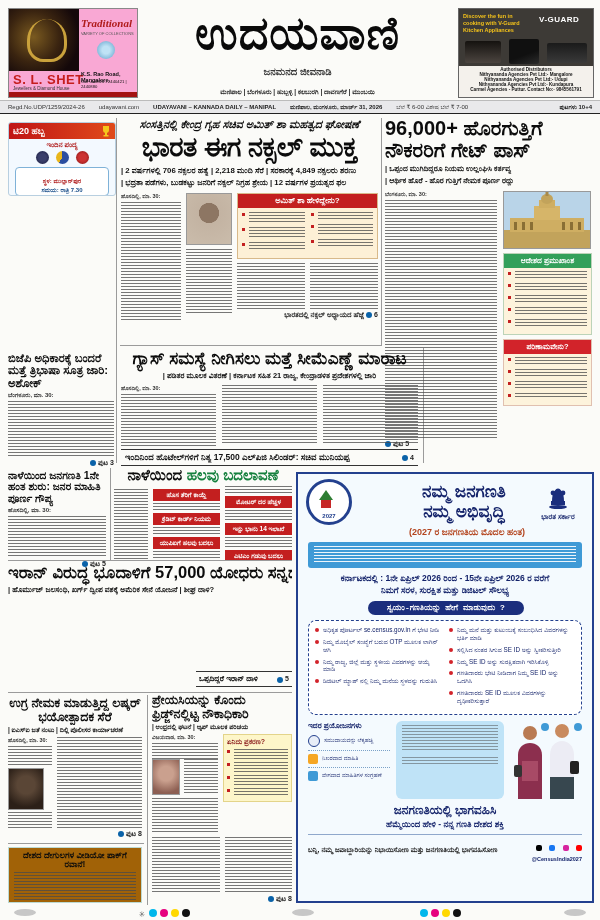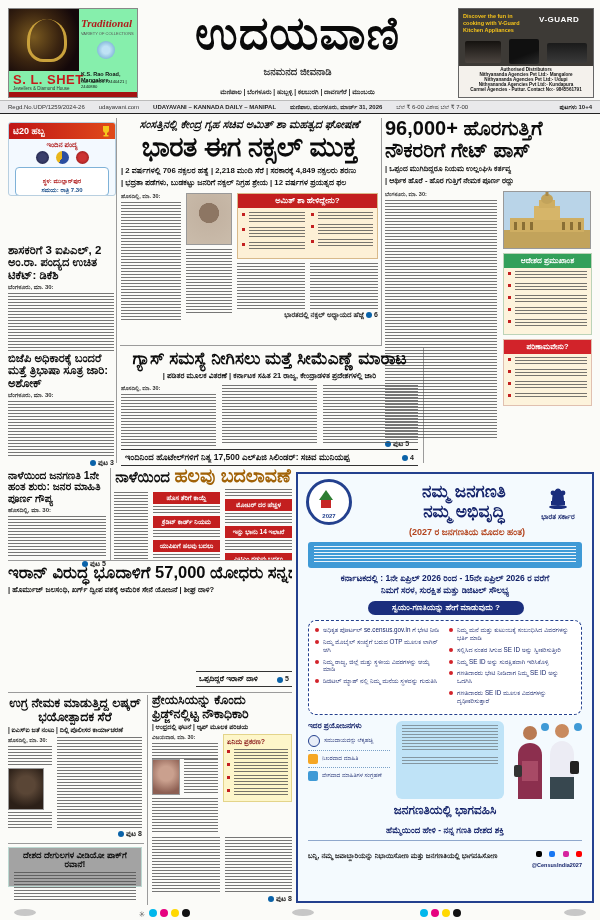--- a/index.html
+++ b/index.html
@@ -26,21 +26,21 @@
   .ovalo{width:22px;height:7px;border-radius:50%;background:#c7c7c7;}
   .regdot{width:8px;height:8px;border-radius:50%;display:inline-block;margin-left:3px;vertical-align:middle;}
 </style>
 </head>
 <body>
 
 <div class="page">
 
   <div class="abs" style="left:0;top:0;width:600px;height:99px;">
 
-    <div class="abs" style="left:8px;top:8px;width:128px;height:88px;border:1px solid #888;background:#86efac;overflow:hidden;">
+    <div class="abs" style="left:8px;top:8px;width:128px;height:88px;border:1px solid #888;background:#f9a8d4;overflow:hidden;">
       <div class="abs" style="left:0;top:0;width:70px;height:62px;background:radial-gradient(circle at 35% 45%,#7a5a20 0,#3a2410 45%,#14080a 80%);">
         <div class="abs" style="left:18px;top:10px;width:34px;height:40px;border-radius:50% 50% 40% 40%;border:3px solid #caa23c;border-top:none;"></div>
       </div>
       <div class="abs" style="left:72px;top:8px;width:54px;font-size:11px;font-style:italic;font-weight:bold;color:#b01c1c;font-family:'Liberation Serif',serif;">Traditional</div>
       <div class="abs" style="left:72px;top:22px;width:54px;font-size:4px;color:#555;">VARIETY OF COLLECTIONS</div>
       <div class="abs" style="left:88px;top:32px;width:18px;height:18px;border-radius:50%;background:radial-gradient(circle,#bfe2f5 30%,#5d9ec9 100%);"></div>
       <div class="abs" style="left:4px;top:63px;font-size:13px;font-weight:bold;color:#c51d1d;letter-spacing:.5px;">S. L. SHET</div>
       <div class="abs" style="left:4px;top:77px;font-size:4.5px;color:#333;">Jewellers &amp; Diamond House</div>
       <div class="abs" style="left:72px;top:62px;width:54px;font-size:5.5px;font-weight:bold;color:#111;">K.S. Rao Road, Mangalore.</div>
       <div class="abs" style="left:72px;top:70px;width:54px;font-size:4.2px;color:#111;">Call us 0824 - 2440421 | 2440880</div>
@@ -101,25 +101,20 @@
       <span style="width:13px;height:13px;border-radius:50%;background:conic-gradient(#2b4ea0 0 60%,#e8b61c 60% 100%);display:inline-block;"></span>
       <span style="width:13px;height:13px;border-radius:50%;background:radial-gradient(circle,#c33 40%,#801212);display:inline-block;"></span>
     </div>
     <div style="margin:3px 6px 0 6px;border:1px solid #7fb2d8;border-radius:4px;background:#fff;text-align:center;padding:1px 0;">
       <span style="font-size:6px;font-weight:bold;color:#b01c1c;">ಸ್ಥಳ: ಮುಲ್ಲಾನ್‌ಪುರ</span>
       <span style="font-size:6px;font-weight:bold;color:#1b4f8a;display:block;">ಸಮಯ: ರಾತ್ರಿ 7.30</span>
     </div>
   </div>
 
 
-  <div class="abs" style="left:8px;top:244px;width:106px;">
-    <div class="hl" style="font-size:11.5px;">ಶಾಸಕರಿಗೆ 3 ಐಪಿಎಲ್, 2 ಅಂ.ರಾ. ಪಂದ್ಯದ ಉಚಿತ ಟಿಕೆಟ್: ಡಿಕೆಶಿ</div>
-    <div style="margin-top:3px;font-size:6px;"><span class="dateline">ಬೆಂಗಳೂರು, ಮಾ. 30:</span></div>
-    <div class="fl" style="height:58px;margin-top:2px;"></div>
-  </div>
 
   <div class="abs" style="left:8px;top:352px;width:106px;">
     <div class="hl" style="font-size:11.5px;">ಬಿಜೆಪಿ ಅಧಿಕಾರಕ್ಕೆ ಬಂದರೆ ಮತ್ತೆ ತ್ರಿಭಾಷಾ ಸೂತ್ರ ಜಾರಿ: ಅಶೋಕ್</div>
     <div style="margin-top:3px;font-size:6px;"><span class="dateline">ಬೆಂಗಳೂರು, ಮಾ. 30:</span></div>
     <div class="fl" style="height:56px;margin-top:2px;"></div>
     <div class="pgref" style="text-align:right;margin-top:2px;"><span class="dot"></span><span>ಪುಟ 3</span></div>
   </div>
 
   <div class="abs" style="left:8px;top:470px;width:98px;">
     <div class="hl" style="font-size:10.5px;">ನಾಳೆಯಿಂದ ಜನಗಣತಿ 1ನೇ ಹಂತ ಶುರು: ಜನರ ಮಾಹಿತಿ ಪೂರ್ಣ ಗೌಪ್ಯ</div>
@@ -265,21 +260,21 @@
   </div>
 
   <div class="abs" style="left:121px;top:449px;width:297px;border-top:1.5px solid #333;border-bottom:1.5px solid #333;padding:2px 4px;box-sizing:border-box;display:flex;justify-content:space-between;align-items:center;">
     <span style="font-size:8.5px;font-weight:bold;color:#111;white-space:nowrap;overflow:hidden;">ಇಂದಿನಿಂದ ಹೊಟೇಲ್‌ಗಳಿಗೆ ನಿತ್ಯ 17,500 ಎಲ್‌ಪಿಜಿ ಸಿಲಿಂಡರ್: ಸಚಿವ ಮುನಿಯಪ್ಪ</span>
     <span class="pgref"><span class="dot"></span><span>4</span></span>
   </div>
 
   <div class="abs" style="left:114px;top:466px;width:178px;height:94px;overflow:hidden;">
     <div style="text-align:center;white-space:nowrap;">
       <span class="hl" style="font-size:15px;">ನಾಳೆಯಿಂದ</span>
-      <span class="hl" style="font-size:19px;color:#a16207;">ಹಲವು ಬದಲಾವಣೆ</span>
+      <span class="hl" style="font-size:15px;color:#15803d;">ಹಲವು ಬದಲಾವಣೆ</span>
     </div>
     <div style="display:flex;gap:5px;margin-top:2px;">
       <div class="fl" style="width:34px;height:70px;margin-top:3px;"></div>
       <div style="flex:1;">
         <div class="chip">ಹೊಸ ತೆರಿಗೆ ಕಾಯ್ದೆ</div>
         <div class="fl" style="height:7px;"></div>
         <div class="chip">ಕ್ರೆಡಿಟ್ ಕಾರ್ಡ್ ನಿಯಮ</div>
         <div class="fl" style="height:7px;"></div>
         <div class="chip">ಯುಪಿಐಗೆ ಹಲವು ಬದಲು</div>
         <div class="fl" style="height:7px;"></div>
@@ -353,21 +348,21 @@
         </div>
       </div>
     </div>
     <div style="display:flex;gap:5px;margin-top:3px;">
       <div class="fl" style="flex:1;height:56px;"></div>
       <div class="fl" style="flex:1;height:56px;"></div>
     </div>
     <div class="pgref" style="text-align:right;margin-top:2px;"><span class="dot"></span><span>ಪುಟ 8</span></div>
   </div>
 
-  <div class="abs" style="left:8px;top:847px;width:134px;height:40px;background:#a3a3a3;border:1px solid #bcd9d2;padding:3px 5px;box-sizing:border-box;">
+  <div class="abs" style="left:8px;top:847px;width:134px;height:56px;background:#a16207;border:1px solid #bcd9d2;padding:3px 5px;box-sizing:border-box;">
     <div class="hl" style="font-size:8.5px;text-align:center;">ದೇಶದ ದೇಗುಲಗಳ ವೀಡಿಯೋ ಪಾಕ್‌ಗೆ ರವಾನೆ!</div>
     <div class="fl" style="height:30px;margin-top:3px;"></div>
   </div>
 
   <div class="abs" style="left:296px;top:472px;width:298px;height:431px;background:#f4fafe;border:2px solid #23408e;box-sizing:border-box;overflow:hidden;">
 
     <div style="display:flex;align-items:center;justify-content:space-between;padding:5px 8px 0 8px;">
       <div style="width:40px;height:40px;border-radius:50%;border:3px solid #23408e;background:#fff;position:relative;">
         <div style="position:absolute;left:10px;top:8px;width:14px;height:10px;background:#2e7d32;clip-path:polygon(50% 0,100% 100%,0 100%);"></div>
         <div style="position:absolute;left:12px;top:18px;width:10px;height:8px;background:#c62828;"></div>
@@ -392,21 +387,21 @@
     <div style="text-align:center;font-size:9px;font-weight:bold;color:#b3441e;margin-top:2px;padding-left:44px;">(2027 ರ ಜನಗಣತಿಯ ಮೊದಲ ಹಂತ)</div>
 
     <div style="margin:4px 10px 0 10px;background:#3f9ad6;border-radius:3px;padding:4px 6px;">
       <div class="flw" style="height:18px;"></div>
     </div>
 
 
     <div class="censusTxt" style="text-align:center;font-size:8.5px;font-weight:bold;margin-top:5px;">ಕರ್ನಾಟಕದಲ್ಲಿ : 1ನೇ ಏಪ್ರಿಲ್ 2026 ರಿಂದ - 15ನೇ ಏಪ್ರಿಲ್ 2026 ರ ವರೆಗೆ</div>
     <div class="censusTxt" style="text-align:center;font-size:8.5px;font-weight:bold;margin-top:1px;">ನಿಮಗೆ ಸರಳ, ಸುರಕ್ಷಿತ ಮತ್ತು ಡಿಜಿಟಲ್ ಸೌಲಭ್ಯ</div>
 
-    <div class="pill" style="margin:5px 68px 0 70px;font-size:8px;padding:2px 12px;">ಸ್ವಯಂ-ಗಣತಿಯನ್ನು ಹೇಗೆ ಮಾಡುವುದು ?</div>
+    <div class="pill" style="margin:5px 68px 0 70px;font-size:8px;padding:2px 12px;font-family:Liberation Mono, monospace;">ಸ್ವಯಂ-ಗಣತಿಯನ್ನು ಹೇಗೆ ಮಾಡುವುದು ?</div>
 
     <div style="margin:5px 10px 0 10px;border:1.5px dashed #23408e;border-radius:8px;padding:5px 6px;display:flex;gap:8px;background:#fff;">
       <ul class="stepUl" style="flex:1;">
         <li>ಅಧಿಕೃತ ಪೋರ್ಟಲ್ se.census.gov.in ಗೆ ಭೇಟಿ ನೀಡಿ</li>
         <li>ನಿಮ್ಮ ಮೊಬೈಲ್ ಸಂಖ್ಯೆಗೆ ಬರುವ OTP ಮೂಲಕ ಲಾಗಿನ್ ಆಗಿ</li>
         <li>ನಿಮ್ಮ ರಾಜ್ಯ, ಜಿಲ್ಲೆ ಮತ್ತು ಸ್ಥಳೀಯ ವಿವರಗಳನ್ನು ಆಯ್ಕೆ ಮಾಡಿ</li>
         <li>ಡಿಜಿಟಲ್ ಮ್ಯಾಪ್ ನಲ್ಲಿ ನಿಮ್ಮ ಮನೆಯ ಸ್ಥಳವನ್ನು ಗುರುತಿಸಿ</li>
       </ul>
       <ul class="stepUl" style="flex:1;">
         <li>ನಿಮ್ಮ ಮನೆ ಮತ್ತು ಕುಟುಂಬಕ್ಕೆ ಸಂಬಂಧಿಸಿದ ವಿವರಗಳನ್ನು ಭರ್ತಿ ಮಾಡಿ</li>
@@ -445,21 +440,21 @@
         <circle cx="52" cy="10" r="7" fill="#c98a5e"></circle>
         <path d="M40 78 V34 C40 25 46 20 52 20 C58 20 64 25 64 34 V78 Z" fill="#ececf4"></path>
         <rect x="40" y="56" width="24" height="22" fill="#37474f"></rect>
         <rect x="60" y="40" width="9" height="13" rx="2" fill="#222"></rect>
         <circle cx="35" cy="6" r="4" fill="#3f9ad6"></circle>
           <circle cx="68" cy="6" r="4" fill="#3f9ad6"></circle>
       </svg>
     </div>
 
     <div class="censusTxt" style="text-align:center;font-size:12px;font-weight:900;margin-top:4px;">ಜನಗಣತಿಯಲ್ಲಿ ಭಾಗವಹಿಸಿ</div>
-    <div class="censusTxt" style="text-align:center;font-size:8.5px;font-weight:bold;margin-top:8px;">ಹೆಮ್ಮೆಯಿಂದ ಹೇಳಿ - ನನ್ನ ಗಣತಿ ದೇಶದ ಶಕ್ತಿ</div>
+    <div class="censusTxt" style="text-align:center;font-size:8.5px;font-weight:bold;margin-top:2px;">ಹೆಮ್ಮೆಯಿಂದ ಹೇಳಿ - ನನ್ನ ಗಣತಿ ದೇಶದ ಶಕ್ತಿ</div>
     <div style="border-top:1px solid #8fa8cc;margin:4px 10px 0 10px;padding-top:3px;display:flex;justify-content:space-between;align-items:center;">
       <span style="font-size:7px;font-weight:bold;color:#222;">ಬನ್ನಿ, ನಮ್ಮ ಜವಾಬ್ದಾರಿಯನ್ನು ನಿಭಾಯಿಸೋಣ ಮತ್ತು ಜನಗಣತಿಯಲ್ಲಿ ಭಾಗವಹಿಸೋಣ</span>
       <span style="text-align:right;">
         <span class="regdot" style="background:#000;border-radius:2px;width:6px;height:6px;"></span>
         <span class="regdot" style="background:#1877f2;border-radius:2px;width:6px;height:6px;"></span>
         <span class="regdot" style="background:#d6249f;border-radius:2px;width:6px;height:6px;"></span>
         <span class="regdot" style="background:#ff0000;border-radius:2px;width:6px;height:6px;"></span>
         <span style="display:block;font-size:5.5px;color:#15246b;font-weight:bold;">@CensusIndia2027</span>
       </span>
     </div>

